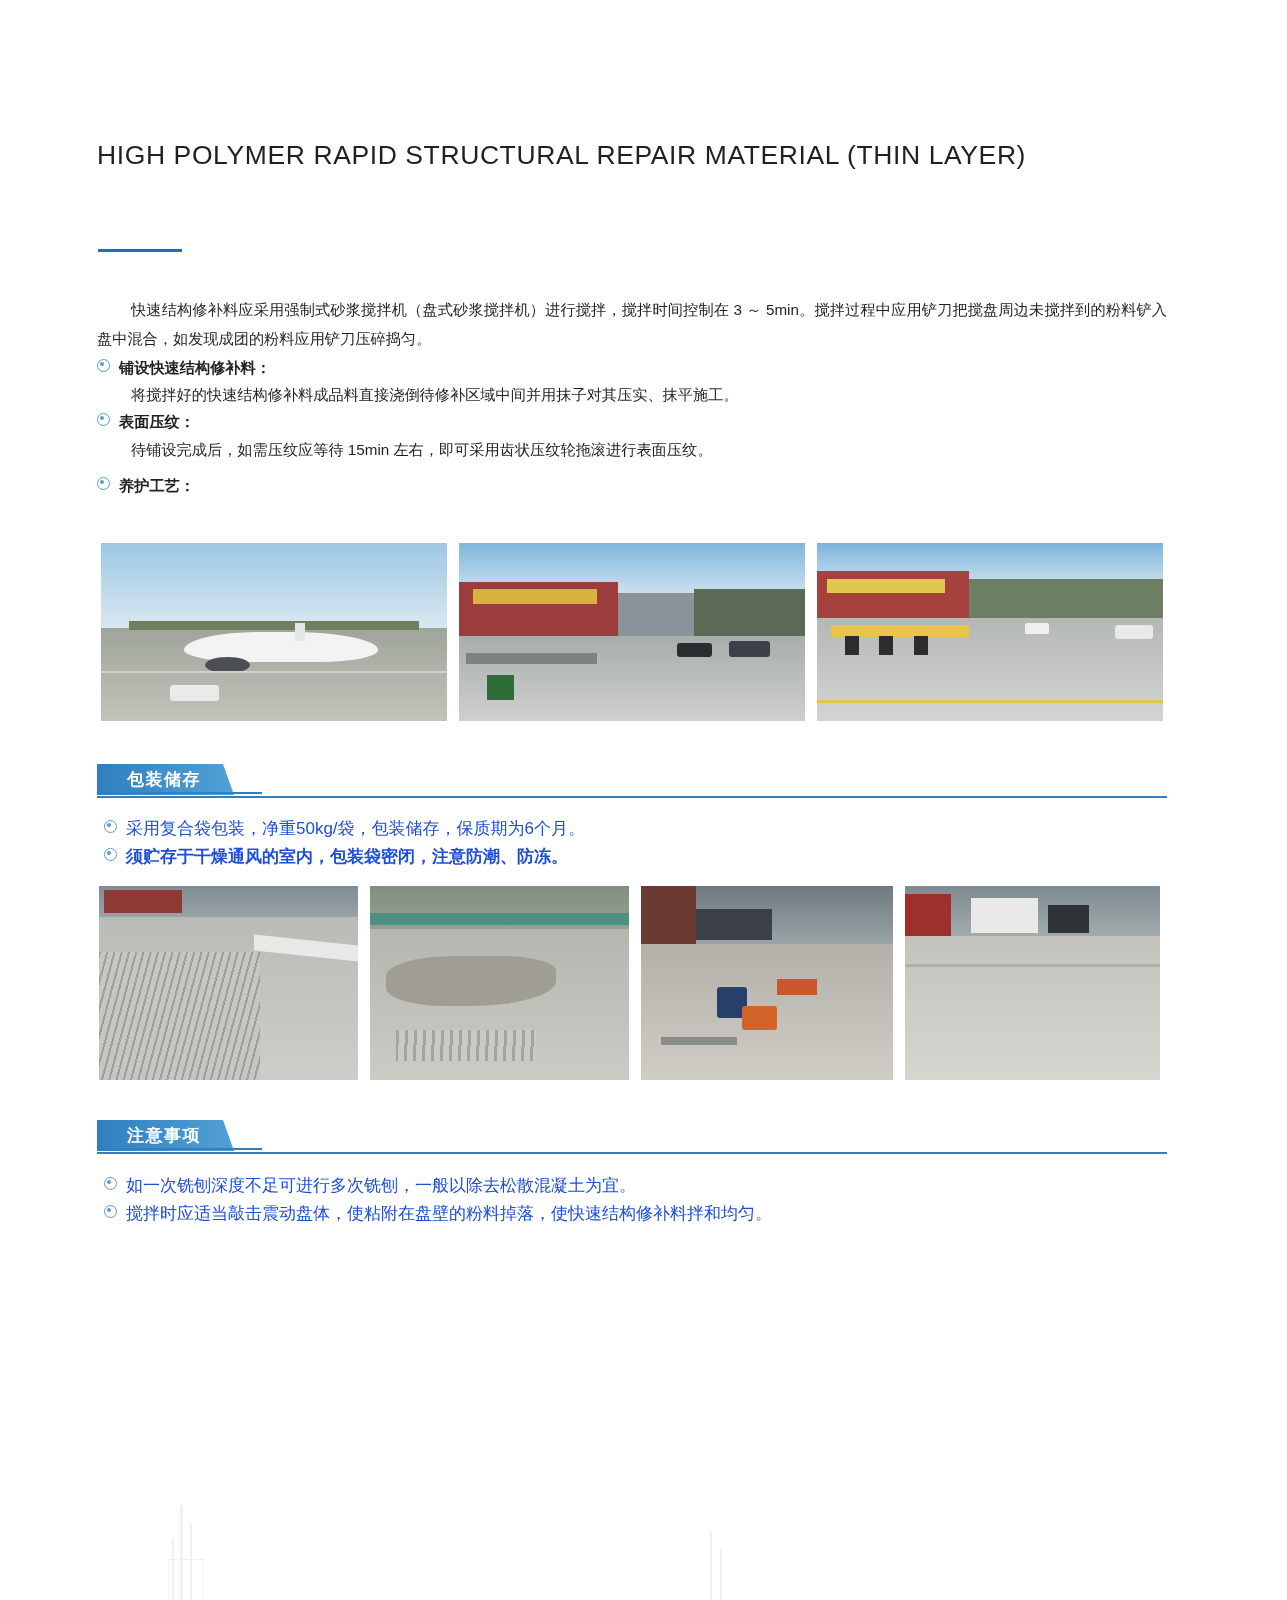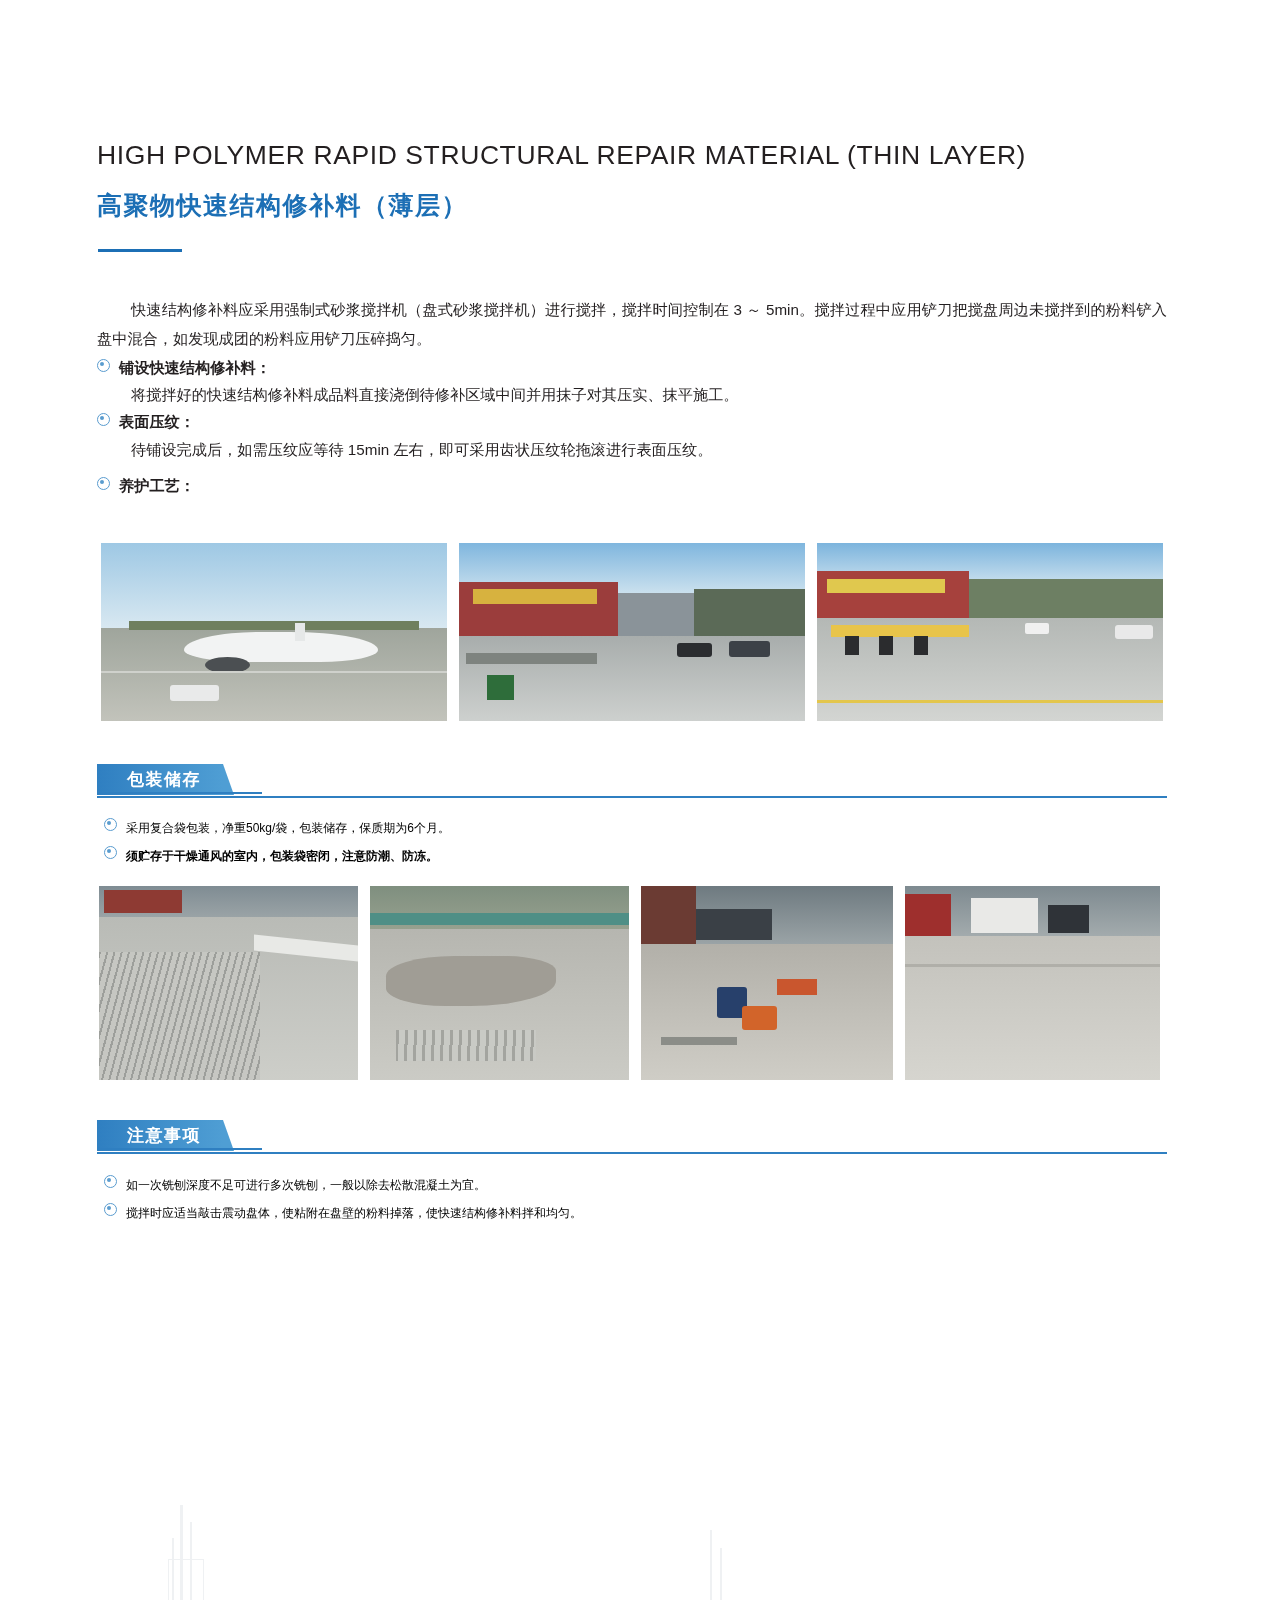--- a/index.html
+++ b/index.html
@@ -157,23 +157,23 @@
     left: 0; bottom: 4px;
     width: 165px;
     height: 2px;
     background: #2f7fc1;
   }
 
   .li {
     position: absolute;
     left: 104px;
     width: 1060px;
-    font-size: 12px;
+    font-size: 17px;
     line-height: 27px;
-    color: #000000;
+    color: #1d4ed8;
   }
 
   
   .footer-art {
     position: absolute;
     left: 150px;
     bottom: 0;
     width: 620px;
     height: 110px;
     opacity: 0.25;
@@ -184,21 +184,20 @@
     width: 2px;
     background: #c3cbd2;
   }
 </style>
 </head>
 <body>
 
 <div class="page">
 
   <div class="title-en">HIGH POLYMER RAPID STRUCTURAL REPAIR MATERIAL (THIN LAYER)</div>
-  <div class="title-cn">高聚物快速结构修补料（薄层）</div>
   <div class="title-rule"></div>
 
   <div class="para indent" style="top:295px;">快速结构修补料应采用强制式砂浆搅拌机（盘式砂浆搅拌机）进行搅拌，搅拌时间控制在 3 ～ 5min。搅拌过程中应用铲刀把搅盘周边未搅拌到的粉料铲入盘中混合，如发现成团的粉料应用铲刀压碎捣匀。</div>
 
   <div class="bullet-row" style="top:355px;">
     <span class="ring"></span><span>铺设快速结构修补料：</span>
   </div>
   <div class="sub-line" style="top:382px;">将搅拌好的快速结构修补料成品料直接浇倒待修补区域中间并用抹子对其压实、抹平施工。</div>
 
   <div class="bullet-row" style="top:409px;">

